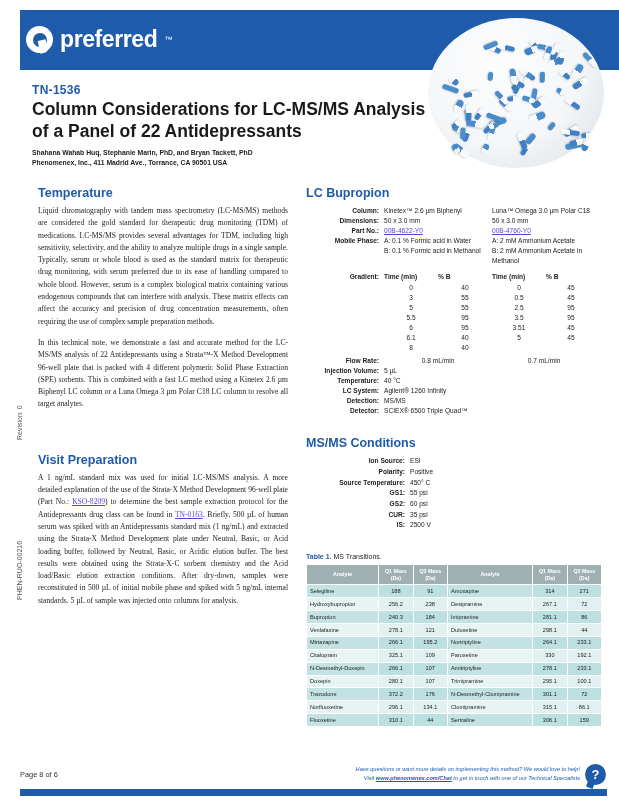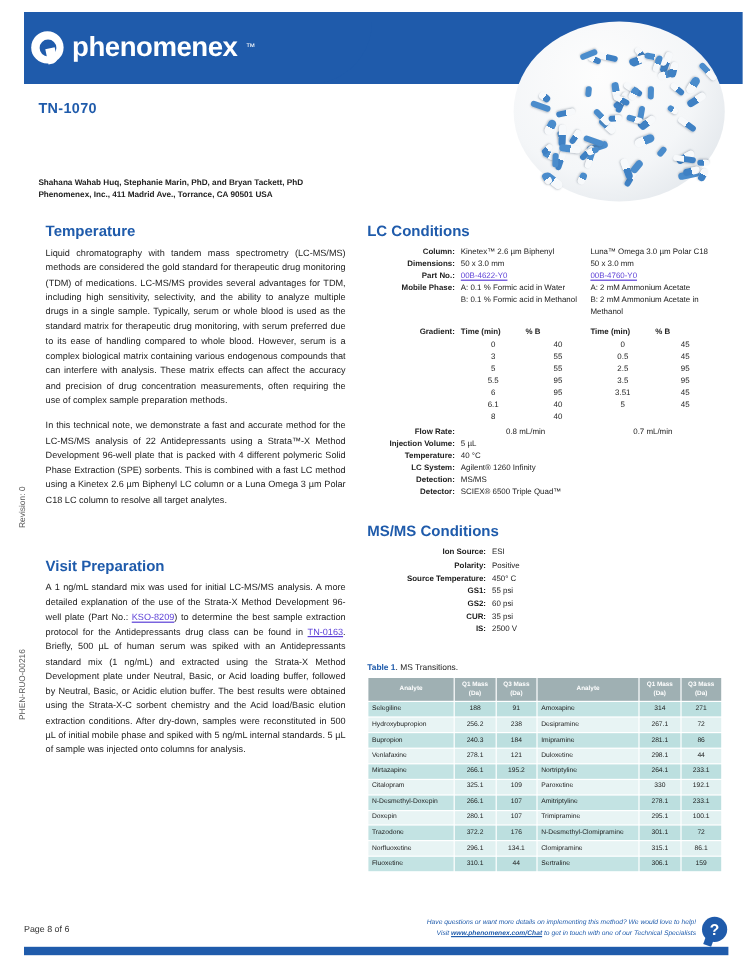--- a/index.html
+++ b/index.html
@@ -71,20 +71,21 @@
   
   .col-left { position: absolute; left: 38px; top: 186px; width: 250px; }
   .col-right { position: absolute; left: 306px; top: 186px; width: 296px; }
 
   h2.sec {
     color: #1f5bab; font-size: 12.5px; font-weight: bold; margin-bottom: 5px;
   }
   p.body {
     color: #1c1c1c; font-size: 7.6px; line-height: 1.62; text-align: justify;
     margin-bottom: 9px;
+    font-family: Liberation Serif, serif;
   }
   a.lnk { color: #5b3fd6; text-decoration: underline; }
 
   
   .cond-grid { margin-top: 6px; font-size: 6.6px; color: #1c1c1c; }
   .cond-row { display: flex; line-height: 1.52; }
   .cond-lbl { width: 78px; text-align: right; font-weight: bold; padding-right: 5px; flex: none; }
   .cond-a { width: 108px; flex: none; padding-right: 4px; }
   .cond-b { width: 104px; flex: none; }
 
@@ -221,46 +222,47 @@
           <div class="pill" style="width: 10.4829px; height: 5.95972px; left: 59.9085px; top: 134.401px; transform: rotate(114.228deg); background: linear-gradient(90deg, rgb(74, 140, 204) 0px, rgb(74, 140, 204) 52%, rgb(247, 249, 251) 52%, rgb(247, 249, 251) 100%); box-shadow: rgba(60, 80, 100, 0.28) 0px 1px 1.5px;"></div>
           <div class="pill" style="width: 18.4991px; height: 5.63842px; left: 46.4966px; top: 109.151px; transform: rotate(7.31033deg); background: linear-gradient(90deg, rgb(74, 140, 204) 0px, rgb(74, 140, 204) 52%, rgb(247, 249, 251) 52%, rgb(247, 249, 251) 100%); box-shadow: rgba(60, 80, 100, 0.28) 0px 1px 1.5px;"></div>
           <div class="pill" style="width: 12.597px; height: 6.01399px; left: 135.416px; top: 43.2233px; transform: rotate(104.174deg); background: linear-gradient(90deg, rgb(247, 249, 251) 0px, rgb(247, 249, 251) 48%, rgb(63, 129, 196) 48%, rgb(63, 129, 196) 100%); box-shadow: rgba(60, 80, 100, 0.28) 0px 1px 1.5px;"></div>
           <div class="pill" style="width: 14.4847px; height: 4.84686px; left: 91.2373px; top: 69.0931px; transform: rotate(27.7838deg); background: linear-gradient(90deg, rgb(247, 249, 251) 0px, rgb(247, 249, 251) 48%, rgb(63, 129, 196) 48%, rgb(63, 129, 196) 100%); box-shadow: rgba(60, 80, 100, 0.28) 0px 1px 1.5px;"></div>
           <div class="pill" style="width: 11.9659px; height: 4.81377px; left: 37.103px; top: 118.558px; transform: rotate(91.9783deg); background: rgb(74, 140, 204); box-shadow: rgba(60, 80, 100, 0.28) 0px 1px 1.5px;"></div>
         </div>
     </div>
 
     <div class="logo-row">
       <span class="logo-mark"></span>
-      <span class="logo-text">phenomenex</span>
+      <span class="logo-text">preferred</span>
       <span class="logo-tm">™</span>
     </div>
   </div>
 
-  <div class="tn-num">TN-1070</div>
+  <div class="tn-num">TN-1536</div>
+  <div class="doc-title">Column Considerations for LC-MS/MS Analysis of a Panel of 22 Antidepressants</div>
   <div class="authors">
     <div>Shahana Wahab Huq, Stephanie Marin, PhD, and Bryan Tackett, PhD</div>
     <div>Phenomenex, Inc., 411 Madrid Ave., Torrance, CA 90501 USA</div>
   </div>
 
   <div class="vert-text vert-rev">Revision: 0</div>
   <div class="vert-text vert-doc">PHEN-RUO-00216</div>
 
   <div class="col-left">
     <h2 class="sec">Temperature</h2>
     <p class="body">Liquid chromatography with tandem mass spectrometry (LC-MS/MS) methods are considered the gold standard for therapeutic drug monitoring (TDM) of medications.  LC-MS/MS provides several advantages for TDM, including high sensitivity, selectivity, and the ability to analyze multiple drugs in a single sample.  Typically, serum or whole blood is used as the standard matrix for therapeutic drug monitoring, with serum preferred due to its ease of handling compared to whole blood.  However, serum is a complex biological matrix containing various endogenous compounds that can interfere with analysis.  These matrix effects can affect the accuracy and precision of drug concentration measurements, often requiring the use of complex sample preparation methods.</p>
     <p class="body">In this technical note, we demonstrate a fast and accurate method for the LC-MS/MS analysis of 22 Antidepressants using a Strata™-X Method Development 96-well plate that is packed with 4 different polymeric Solid Phase Extraction (SPE) sorbents.  This is combined with a fast LC method using a Kinetex 2.6 µm Biphenyl LC column or a Luna Omega 3 µm Polar C18 LC column to resolve all target analytes.</p>
 
     <h2 class="sec" style="margin-top:42px">Visit Preparation</h2>
     <p class="body"><span>A 1 ng/mL standard mix was used for initial LC-MS/MS analysis. A more detailed explanation of the use of the Strata-X Method Development 96-well plate (Part No.: </span><a class="lnk" href="#">KSO-8209</a><span>) to determine the best sample extraction protocol for the Antidepressants drug class can be found in </span><a class="lnk" href="#">TN-0163</a><span>.  Briefly, 500 µL of human serum was spiked with an Antidepressants standard mix (1 ng/mL) and extracted using the Strata-X Method Development plate under Neutral, Basic, or Acid loading buffer, followed by Neutral, Basic, or Acidic elution buffer.  The best results were obtained using the Strata-X-C sorbent chemistry and the Acid load/Basic elution extraction conditions.  After dry-down, samples were reconstituted in 500 µL of initial mobile phase and spiked with 5 ng/mL internal standards.  5 µL of sample was injected onto columns for analysis.</span></p>
   </div>
 
   <div class="col-right">
 
-    <h2 class="sec">LC Conditions</h2>
+    <h2 class="sec">LC Bupropion</h2>
 
     <div class="cond-grid">
       <div class="cond-row">
         <div class="cond-lbl">Column:</div>
         <div class="cond-a">Kinetex™ 2.6 µm  Biphenyl</div>
         <div class="cond-b">Luna™ Omega 3.0 µm Polar C18</div>
       </div>
       <div class="cond-row">
         <div class="cond-lbl">Dimensions:</div>
         <div class="cond-a">50 x 3.0 mm</div>

